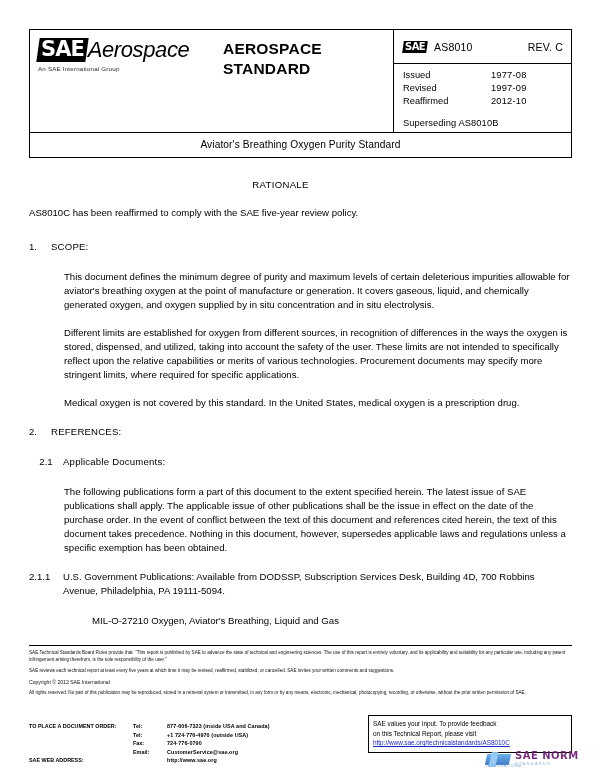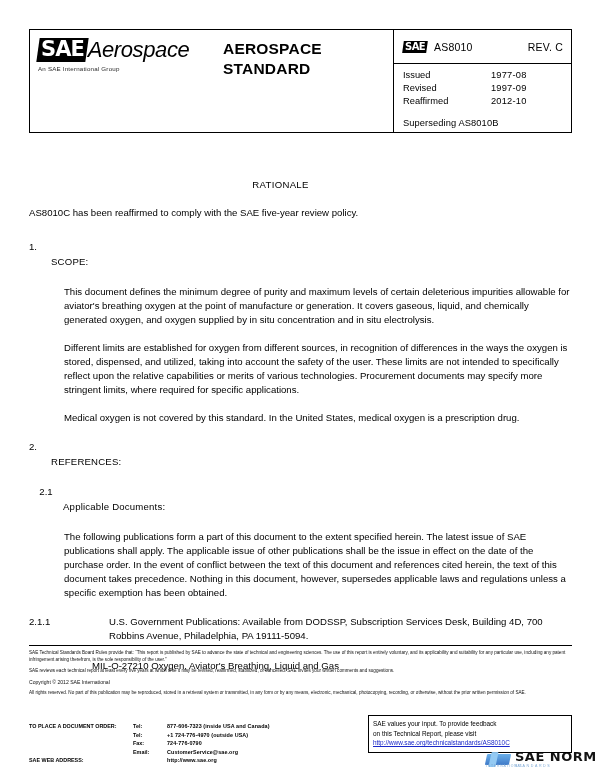--- a/index.html
+++ b/index.html
@@ -151,32 +151,31 @@
     margin: 0 0 14px 0;
     padding-right: 40px;
   }
   .plain-line { margin: 0 0 20px 0; }
   .sec {
     display: flex;
     margin: 0 0 16px 0;
   }
   .sec-num { width: 22px; flex: none; }
   .sec-num.lvl3 { width: 34px; text-align: center; }
-  .sec-title { letter-spacing: 0.2px; margin-top: 15px; }
+  .sec-title { letter-spacing: 0.2px; }
   .para-block {
     margin: 0 0 15px 0;
     padding-left: 35px;
     text-align: left;
   }
   .para-block p { margin: 0 0 14px 0; }
   .para-block p:last-child { margin-bottom: 0; }
   .sub-sec {
     display: flex;
     margin: 0 0 14px 0;
-    gap: 46px;
   }
   .sub-sec .sec-num { width: 34px; }
   .sub-sec-body { flex: 1; padding-right: 4px; }
   .sub-sec-body p { margin: 0; }
   .indent-ref {
     padding-left: 63px;
     margin: 16px 0 10px 0;
   }
 
   
@@ -255,23 +254,23 @@
     transform: skewX(-12deg);
     border-radius: 1px;
   }
   .wm-text {
     margin-left: 3px;
     line-height: 1;
   }
   .wm-main {
     font-family: "DejaVu Sans", sans-serif;
     font-weight: bold;
-    font-size: 13px;
+    font-size: 10px;
     letter-spacing: 0.5px;
-    color: #000000;
+    color: #701a75;
   }
   .wm-sub {
     font-size: 3.6px;
     letter-spacing: 1.6px;
     color: #6f9fd0;
     margin-top: 2px;
   }
   .wm-left-sub {
     position: absolute;
     left: 0; top: 20px;
@@ -317,20 +316,21 @@
           </div>
           <div class="date-row">
             <span class="date-lbl">Reaffirmed</span>
             <span class="date-val">2012-10</span>
           </div>
         </div>
         <div class="supersede">Superseding AS8010B</div>
       </div>
     </div>
 
+    <div class="header-bottom">Aviator's Breathing Oxygen Purity Standard</div>
   </div>
 
   <div class="body-area">
 
     <div class="rationale-head">RATIONALE</div>
     <div class="plain-line">AS8010C has been reaffirmed to comply with the SAE five-year review policy.</div>
 
     <div class="sec">
       <span class="sec-num">1.</span>
       <span class="sec-title">SCOPE:</span>

